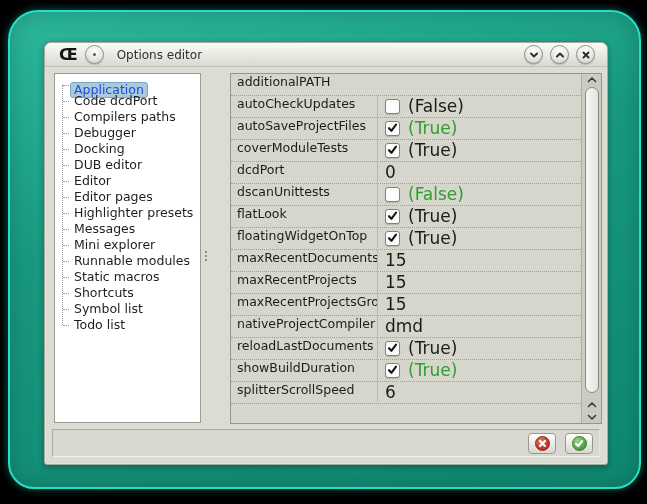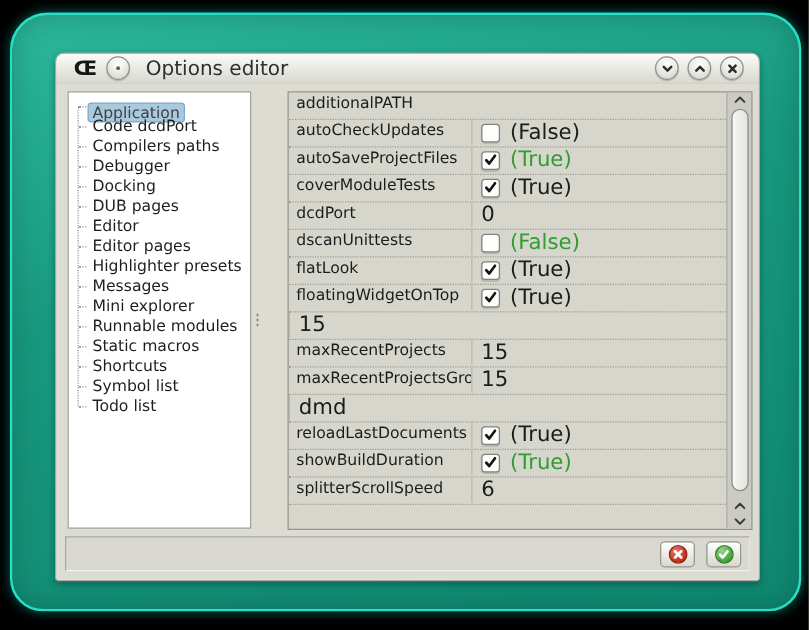--- a/index.html
+++ b/index.html
@@ -40,21 +40,21 @@
   .app-icon { font-size:16px; font-weight:600; color:#151515; line-height:1; margin:0 8px 0 5px; letter-spacing:-1px; }
   .circle-btn {
     width:19px; height:19px; border-radius:50%;
     background:radial-gradient(circle at 50% 32%, #ffffff 0%, #ececE6 45%, #cfcfc7 100%);
     border:1px solid #8f8f89;
     box-shadow:inset 0 1px 1px rgba(255,255,255,.9), 0 1px 1px rgba(0,0,0,.18);
     display:flex; align-items:center; justify-content:center;
     flex:0 0 auto;
   }
   .menu-dot { width:3px; height:3px; border-radius:50%; background:#5a5a55; }
-  .title-text { margin-left:13px; font-size:16px; color:#2f2f2f; flex:1 1 auto; white-space:nowrap; }
+  .title-text { margin-left:13px; font-size:12px; color:#2f2f2f; flex:1 1 auto; white-space:nowrap; }
   .win-btns { display:flex; gap:7px; margin-right:3px; }
   .glyph { stroke:#2e2e2e; stroke-width:2; fill:none; stroke-linecap:round; stroke-linejoin:round; }
 
   
   .client {
     position:absolute; left:1px; right:1px; top:24px; bottom:1px;
     background:#dcdcd3; border-radius:0 0 2px 2px;
   }
 
   
@@ -72,21 +72,21 @@
     height:16px; display:flex; align-items:center;
     padding-left:15px; position:relative; cursor:default;
     font-size:12.5px; color:#1e1e1e; white-space:nowrap;
   }
   .tree-item::before {
     content:""; position:absolute; left:8px; top:8px; width:6px;
     border-top:1px dotted #9a9a94;
   }
   .tree-label { padding:0 3px; border:1px solid transparent; border-radius:3px; line-height:14px; }
   .tree-item.selected .tree-label {
-    background:#a9cade; border-color:#79a7c6; color:#404040;margin-top:10px;
+    background:#a9cade; border-color:#79a7c6; color:#1d4ed8;margin-top:10px;
   }
 
   
   .grip { position:absolute; width:4px; height:11px;
     background-image:radial-gradient(circle, #8a8a84 35%, transparent 40%);
     background-size:4px 4px; }
   .grip-left  { left:158px; top:183px; }
   .grip-right { right:3px;  top:183px; }
 
   
@@ -204,21 +204,21 @@
 
   <div class="tree-item">
     <span class="tree-label">Debugger</span>
   </div>
 
   <div class="tree-item">
     <span class="tree-label">Docking</span>
   </div>
 
   <div class="tree-item">
-    <span class="tree-label">DUB pages</span>
+    <span class="tree-label">DUB editor</span>
   </div>
 
   <div class="tree-item">
     <span class="tree-label">Editor</span>
   </div>
 
   <div class="tree-item">
     <span class="tree-label">Editor pages</span>
   </div>
 
@@ -343,20 +343,21 @@
       <span class="cb">
         <svg width="11" height="10" viewBox="0 0 11 10">
           <polyline points="2,5.2 4.4,7.8 9,1.6" fill="none" stroke="#151515" stroke-width="2.1" stroke-linecap="round" stroke-linejoin="round"></polyline>
         </svg>
       </span>
       <span class="vtext">(True)</span>
     </div>
   </div>
 
   <div class="row">
+    <div class="cell name">maxRecentDocuments</div>
     <div class="cell value">
 
       <span class="vtext">15</span>
     </div>
   </div>
 
   <div class="row">
     <div class="cell name">maxRecentProjects</div>
     <div class="cell value">
 
@@ -366,20 +367,21 @@
 
   <div class="row">
     <div class="cell name">maxRecentProjectsGrou</div>
     <div class="cell value">
 
       <span class="vtext">15</span>
     </div>
   </div>
 
   <div class="row">
+    <div class="cell name">nativeProjectCompiler</div>
     <div class="cell value">
 
       <span class="vtext">dmd</span>
     </div>
   </div>
 
   <div class="row">
     <div class="cell name">reloadLastDocuments</div>
     <div class="cell value">
       <span class="cb">

